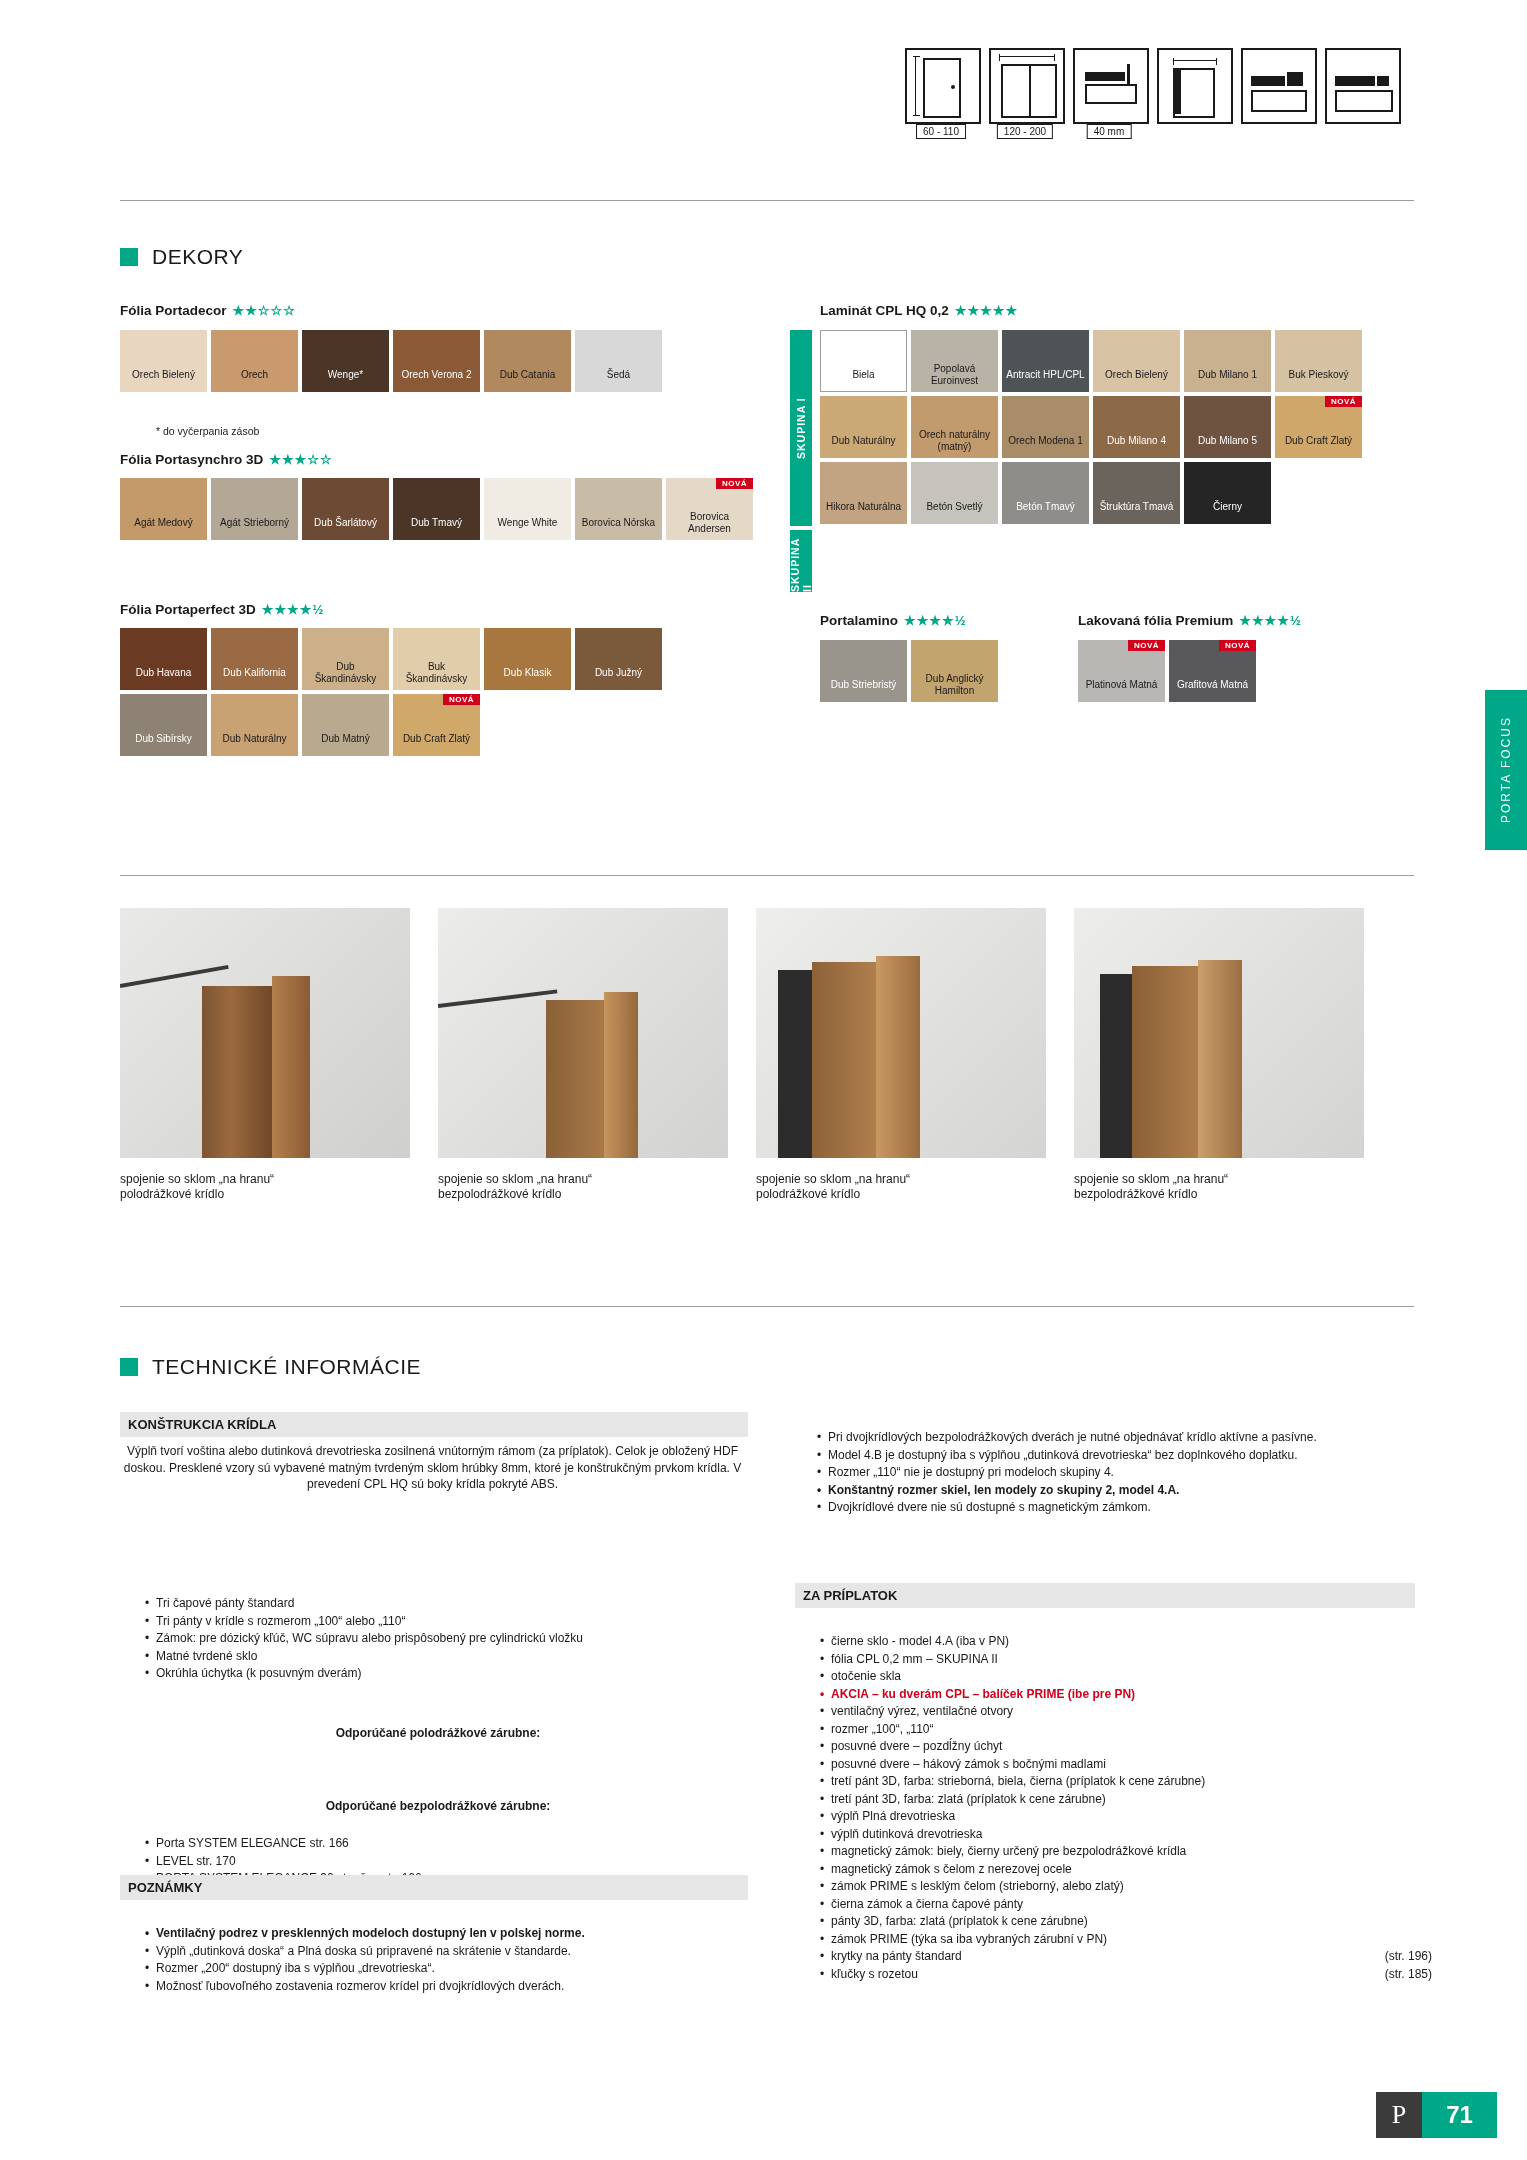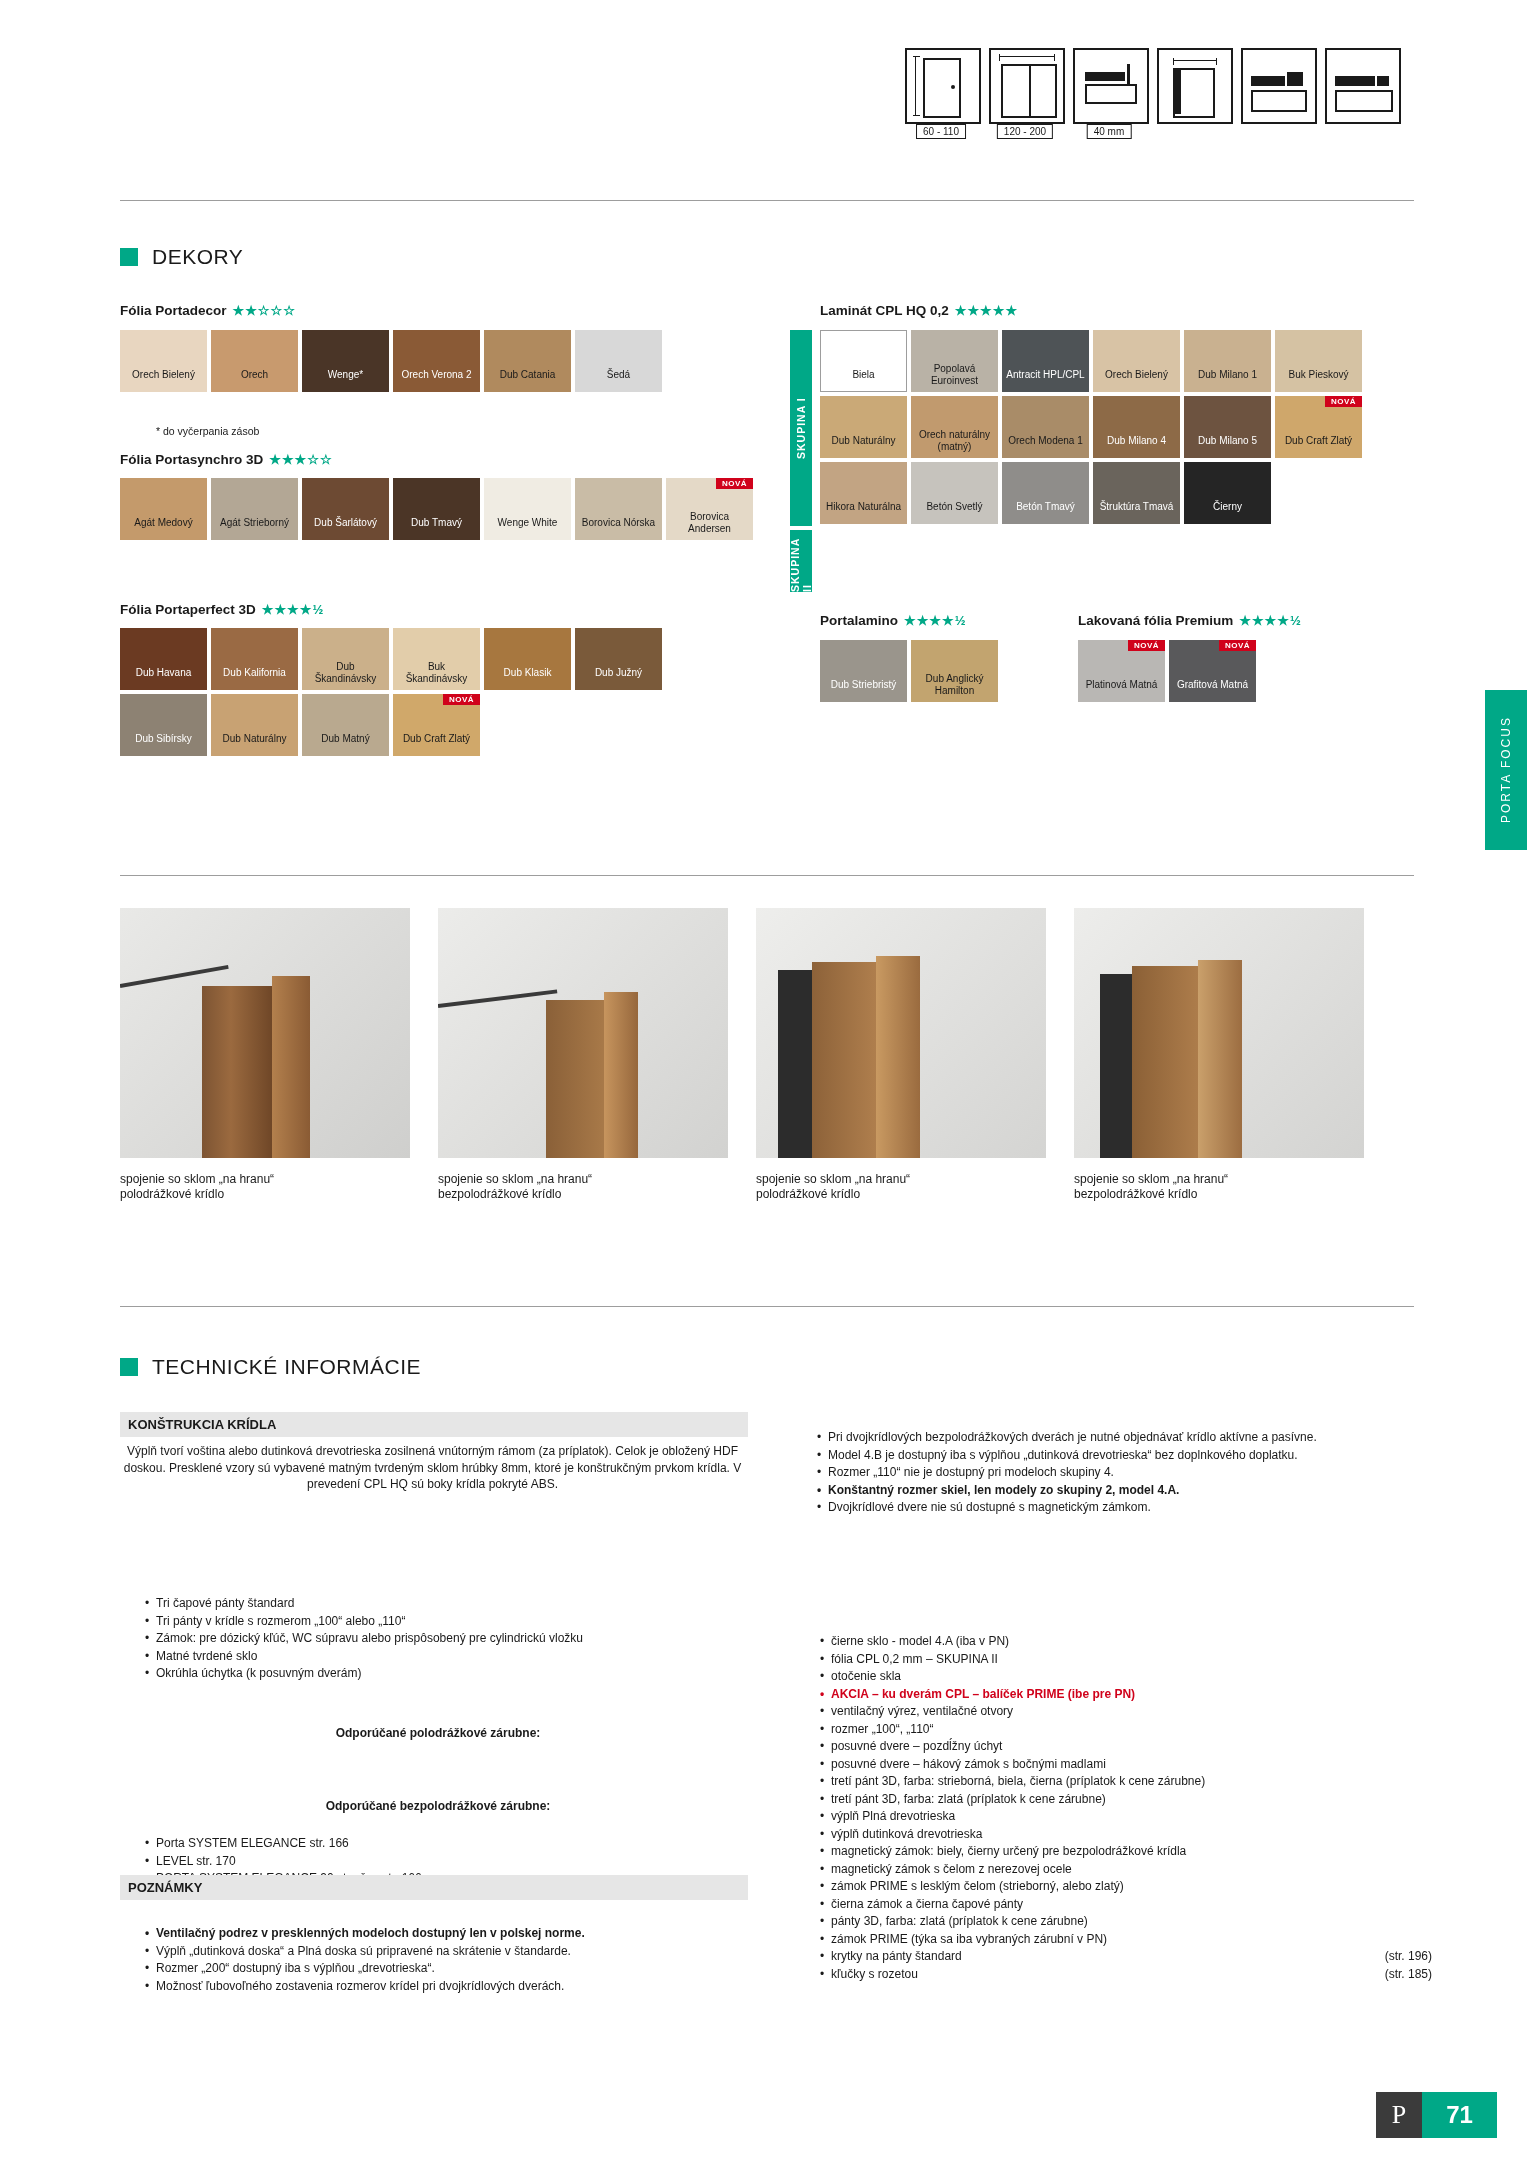--- a/index.html
+++ b/index.html
@@ -429,20 +429,21 @@
   </ul>
 
   <ul class="tlist" style="left:800px;top:1412px;width:610px;">
     <li>Pri dvojkrídlových bezpolodrážkových dverách je nutné objednávať krídlo aktívne a pasívne.</li>
     <li>Model 4.B je dostupný iba s výplňou „dutinková drevotrieska“ bez doplnkového doplatku.</li>
     <li>Rozmer „110“ nie je dostupný pri modeloch skupiny 4.</li>
     <li class="b">Konštantný rozmer skiel, len modely zo skupiny 2, model 4.A.</li>
     <li>Dvojkrídlové dvere nie sú dostupné s magnetickým zámkom.</li>
   </ul>
 
+  <div class="tbox-head" style="left:795px;top:1583px;width:620px;">ZA PRÍPLATOK</div>
   <ul class="tlist" style="left:803px;top:1616px;width:612px;">
     <li>čierne sklo - model 4.A (iba v PN)</li>
     <li>fólia CPL 0,2 mm – SKUPINA II</li>
     <li>otočenie skla</li>
     <li class="red">AKCIA – ku dverám CPL – balíček PRIME (ibe pre PN)</li>
     <li>ventilačný výrez, ventilačné otvory</li>
     <li>rozmer „100“, „110“</li>
     <li>posuvné dvere – pozdĺžny úchyt</li>
     <li>posuvné dvere – hákový zámok s bočnými madlami</li>
     <li>tretí pánt 3D, farba: strieborná, biela, čierna (príplatok k cene zárubne)</li>

